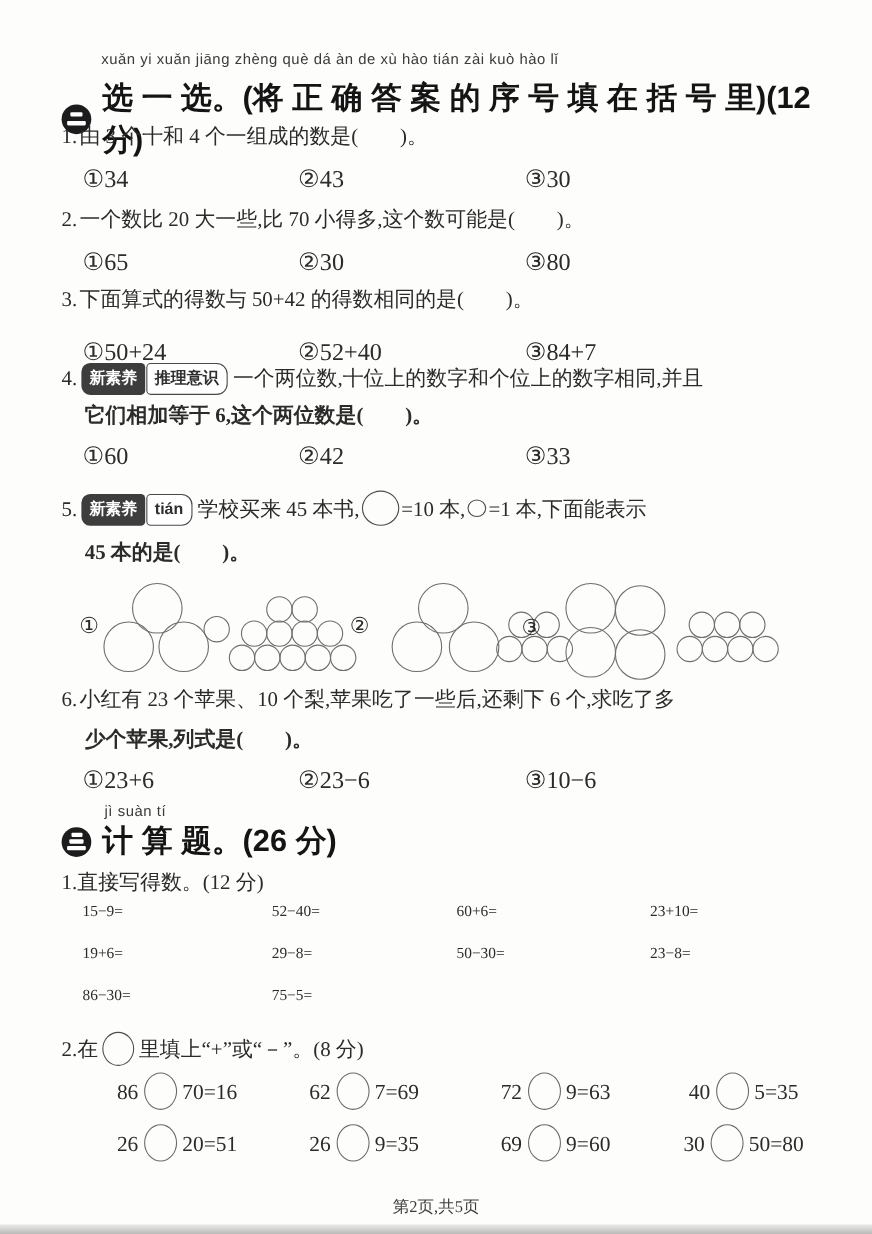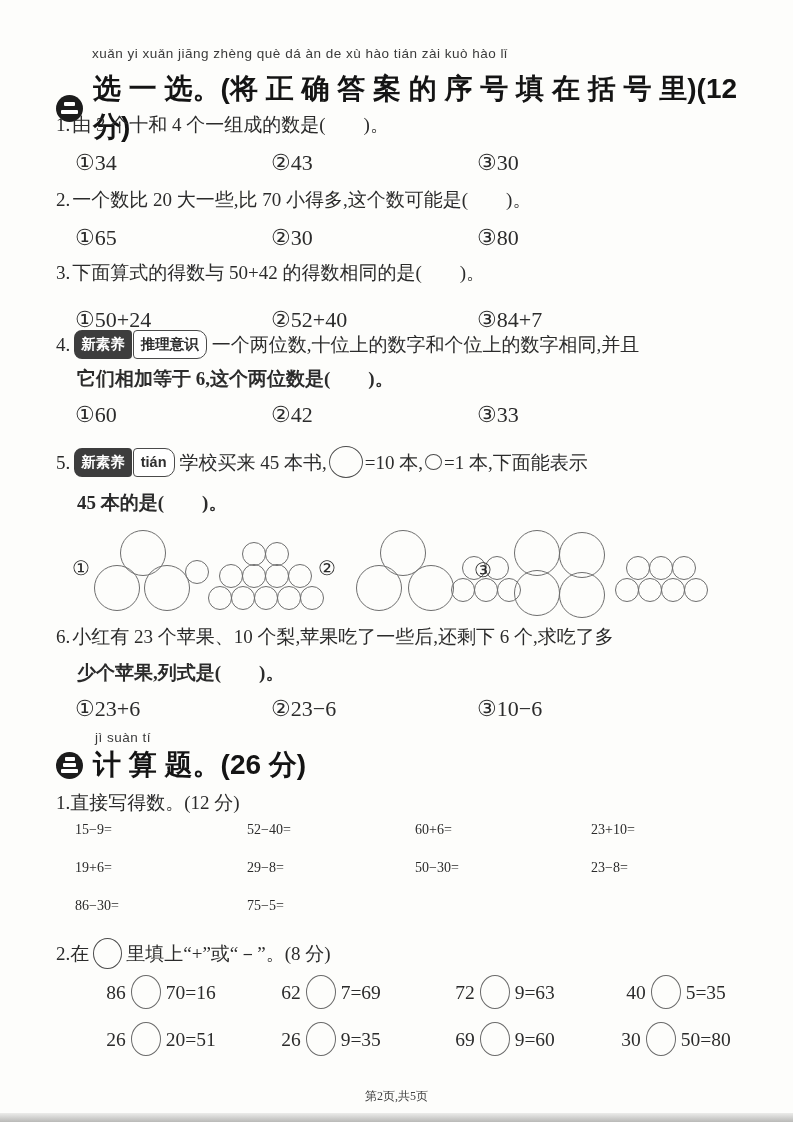--- a/index.html
+++ b/index.html
@@ -36,21 +36,21 @@
   .dgroup { position:absolute; top:0; height:90px; }
   .dlabel { position:absolute; font-size:20px; }
   .bc { position:absolute; width:44px; height:44px; border:1.6px solid #6e6e6e; border-radius:50%; background:transparent; }
   .sc { position:absolute; width:22px; height:22px; border:1.4px solid #6e6e6e; border-radius:50%; background:transparent; }
 
   .calc-grid { display:grid; grid-template-columns:172px 168px 176px 1fr; grid-auto-rows:38px; padding-left:19px; font-size:14px; }
   .fill-grid { display:grid; grid-template-columns:172px 168px 180px 1fr; grid-auto-rows:47px; padding-left:19px; font-size:19.5px; align-items:center; }
   .fill-item { white-space:nowrap; }
   .blank-circle { display:inline-block; width:28px; height:32px; border:1.5px solid #6a6a6a; border-radius:50%; vertical-align:-10px; margin:0 5px; }
 
-  .footer { position:absolute; left:0; right:0; top:1088px; text-align:center; font-size:12px; color:#3d3d3d; }
+  .footer { position:absolute; left:0; right:0; top:1088px; text-align:center; font-size:15px; color:#3d3d3d; }
   .bottom-edge { position:absolute; left:0; right:0; bottom:0; height:9px; background:linear-gradient(#ececea,#b9b9b7); }
 </style>
 </head>
 <body>
 
 <div class="page">
 
   <div class="blk pinyin" style="top:46px; padding-left:36px;">xuǎn yi xuǎn      jiāng zhèng què dá àn de xù hào tián zài kuò hào lǐ</div>
 
   <div class="blk sec-header" style="top:70px;">

